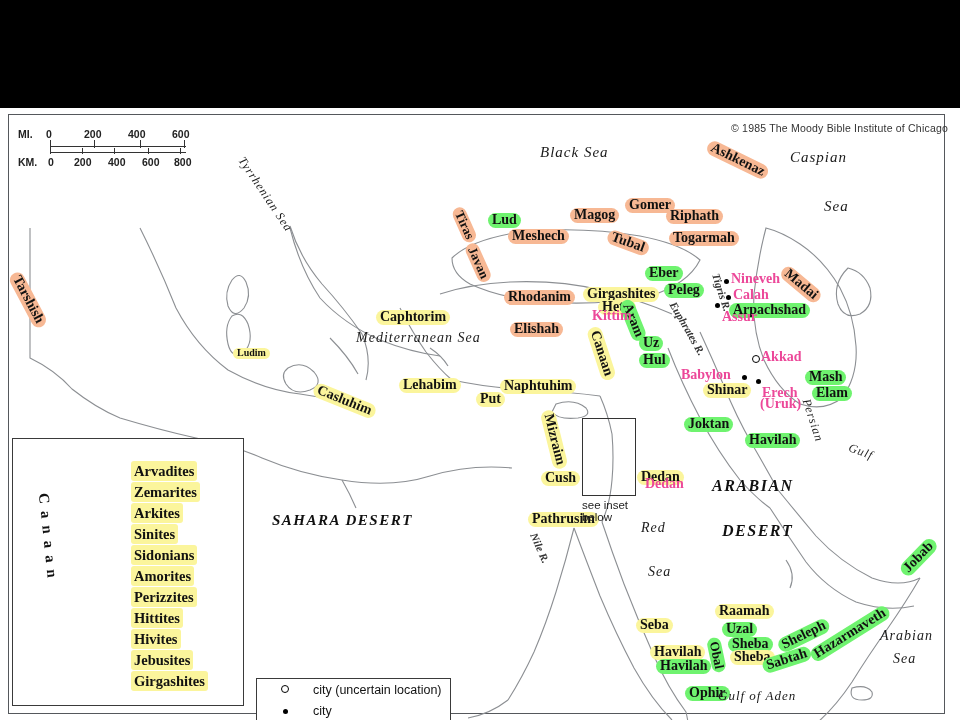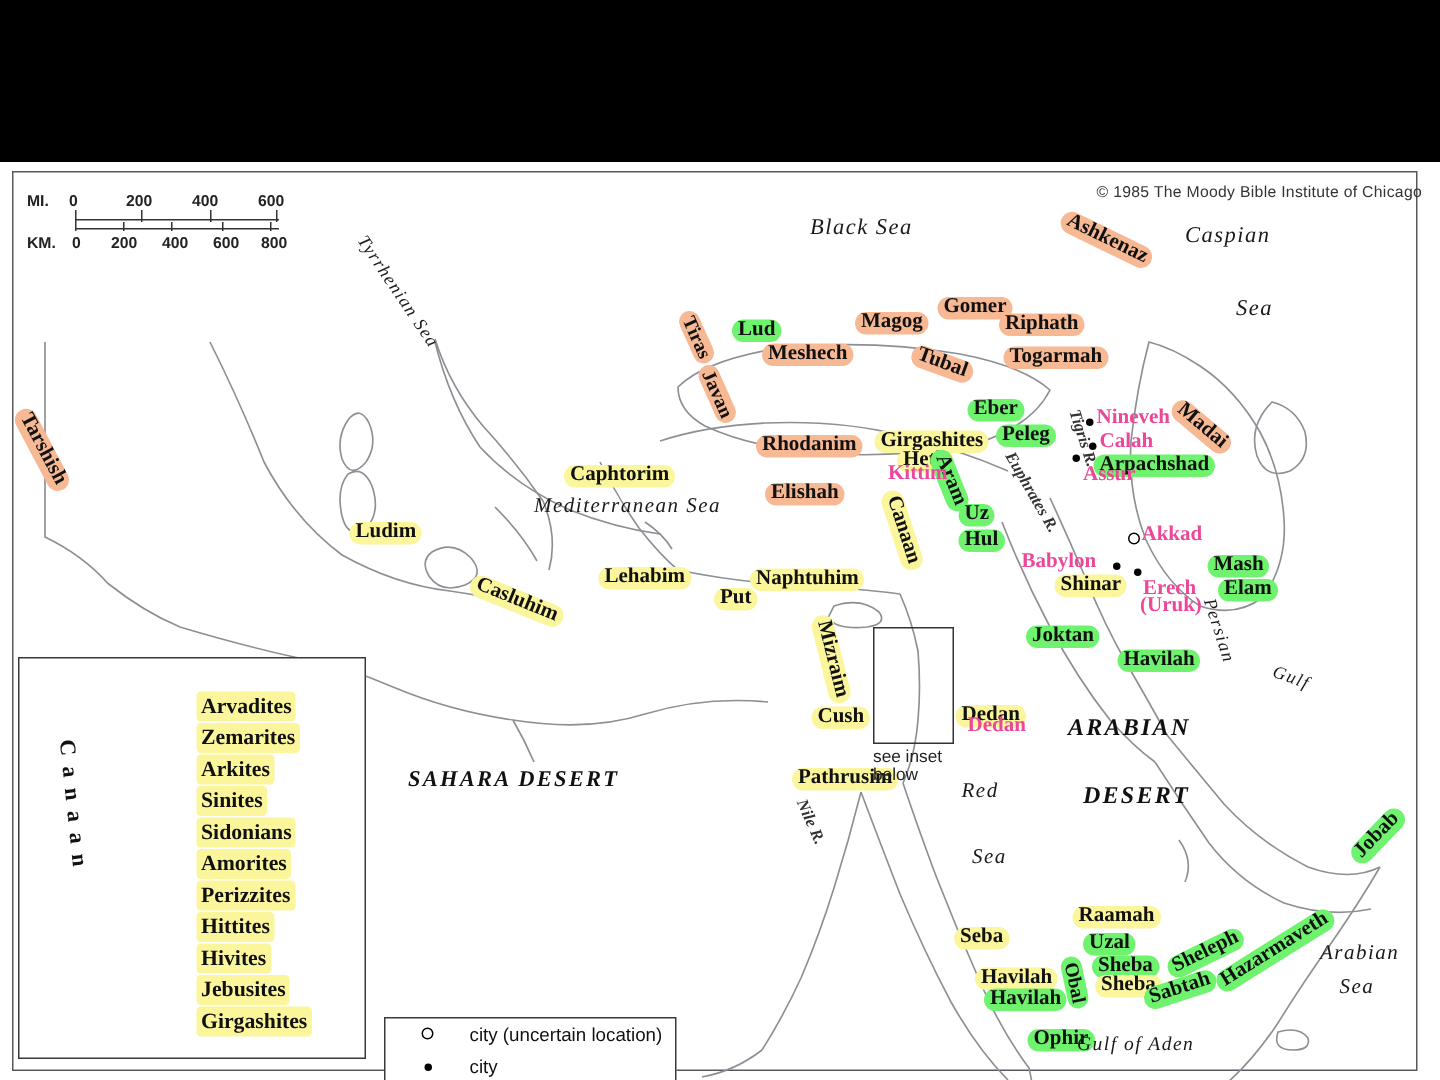--- a/index.html
+++ b/index.html
@@ -199,21 +199,21 @@
         <div class="lbl shem" style="font-size: 14px; left: 664px; top: 175px;">Peleg</div>
         <div class="lbl shem" style="font-size: 14px; left: 625px; top: 185px; transform: rotate(68deg);">Aram</div>
         <div class="lbl shem" style="font-size: 14px; left: 729px; top: 195px;">Arpachshad</div>
         <div class="lbl shem" style="font-size: 14px; left: 639px; top: 228px;">Uz</div>
         <div class="lbl shem" style="font-size: 14px; left: 639px; top: 245px;">Hul</div>
         <div class="lbl shem" style="font-size: 14px; left: 805px; top: 262px;">Mash</div>
         <div class="lbl shem" style="font-size: 14px; left: 812px; top: 278px;">Elam</div>
         <div class="lbl ham" style="font-size: 14px; left: 703px; top: 275px;">Shinar</div>
         <div class="lbl shem" style="font-size: 14px; left: 684px; top: 309px;">Joktan</div>
         <div class="lbl shem" style="font-size: 14px; left: 745px; top: 325px;">Havilah</div>
-        <div class="lbl ham" style="font-size: 14px; left: 233px; top: 240px;">Ludim</div>
+        <div class="lbl ham" style="font-size: 10px; left: 233px; top: 240px;">Ludim</div>
         <div class="lbl ham" style="font-size: 14px; left: 314px; top: 273px; transform: rotate(22deg);">Casluhim</div>
         <div class="lbl ham" style="font-size: 14px; left: 399px; top: 270px;">Lehabim</div>
         <div class="lbl ham" style="font-size: 14px; left: 476px; top: 284px;">Put</div>
         <div class="lbl ham" style="font-size: 14px; left: 500px; top: 271px;">Naphtuhim</div>
         <div class="lbl ham" style="font-size: 14px; left: 547px; top: 295px; transform: rotate(76deg);">Mizraim</div>
         <div class="lbl ham" style="font-size: 14px; left: 541px; top: 363px;">Cush</div>
         <div class="lbl ham" style="font-size: 14px; left: 528px; top: 404px;">Pathrusim</div>
         <div class="lbl ham" style="font-size: 14px; left: 637px; top: 362px;">Dedan</div>
         <div class="lbl ham" style="font-size: 14px; left: 636px; top: 510px;">Seba</div>
         <div class="lbl ham" style="font-size: 14px; left: 715px; top: 496px;">Raamah</div>

